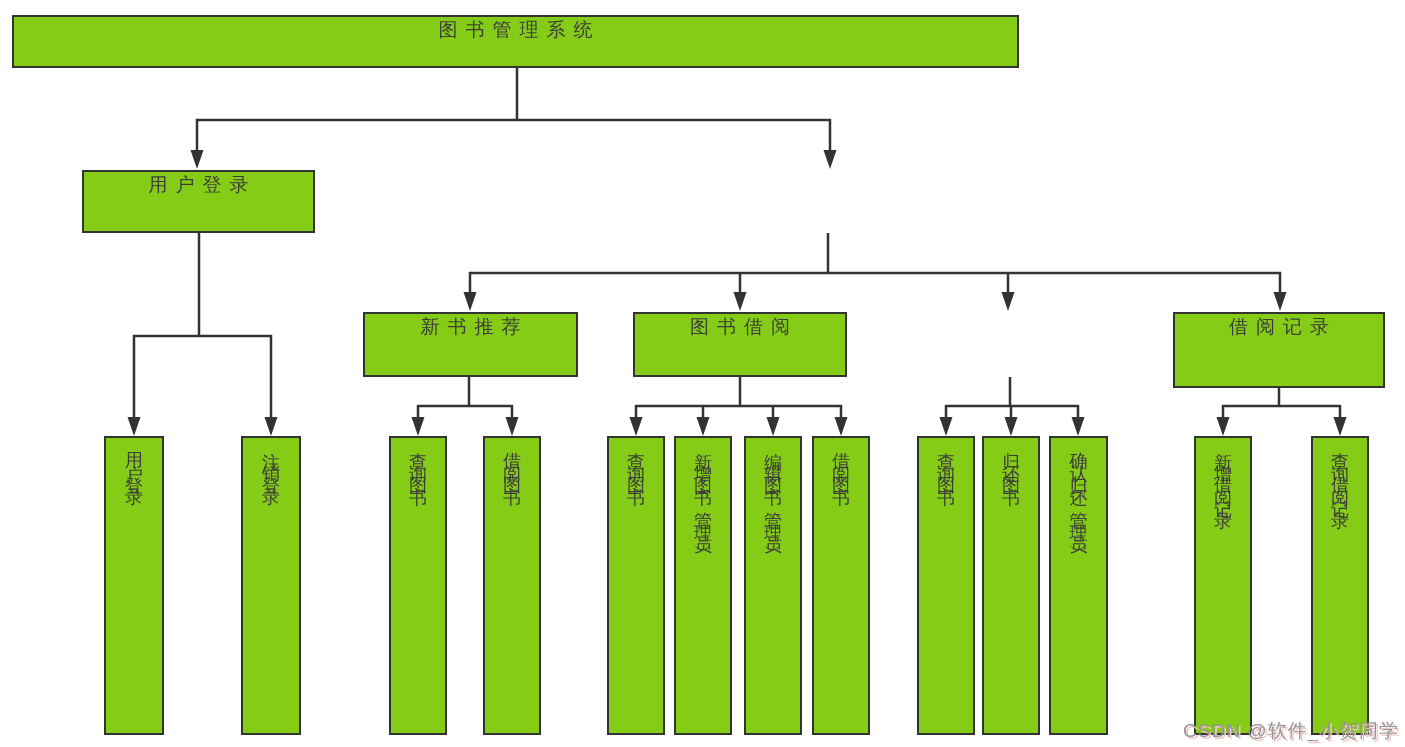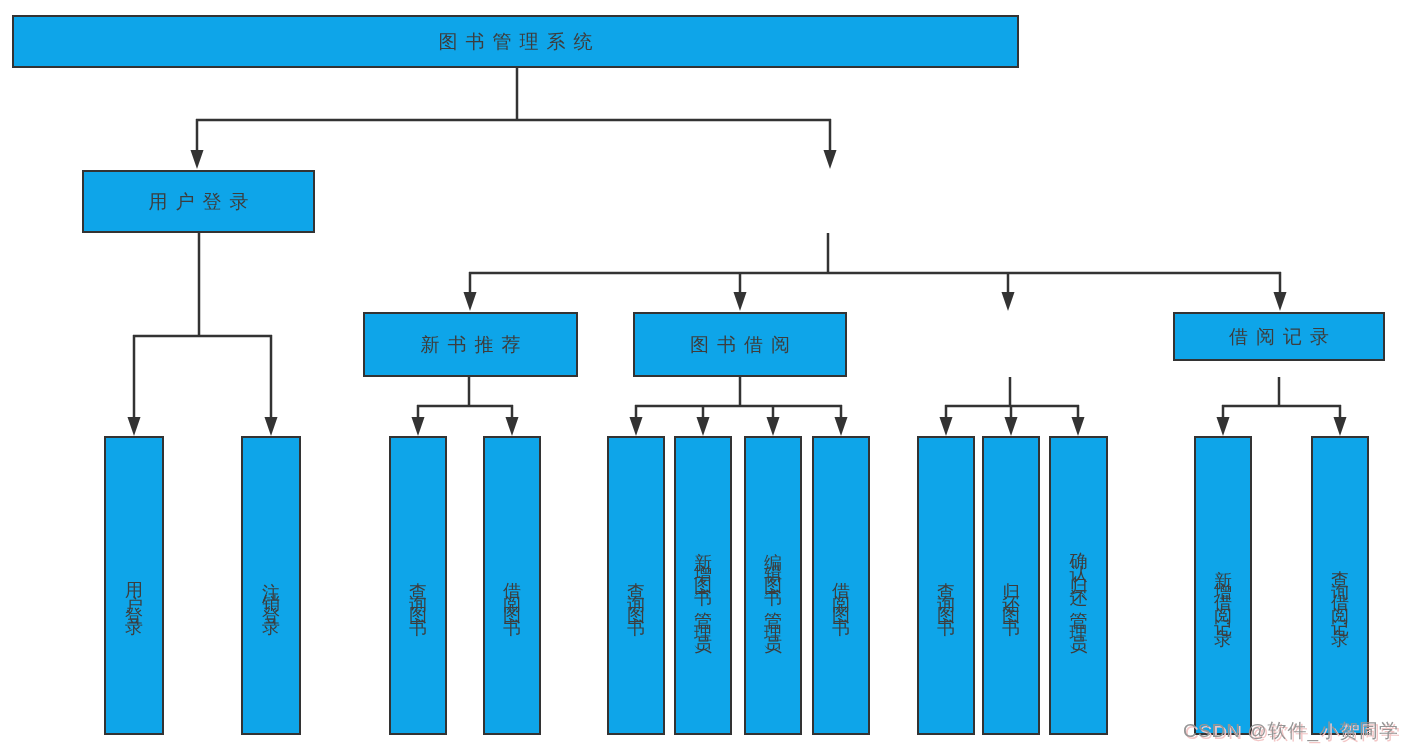--- a/index.html
+++ b/index.html
@@ -7,22 +7,22 @@
     position:relative;width:1405px;height:747px;overflow:hidden;
     background:var(--background,#fff);
     font-family:"Liberation Sans","DejaVu Sans",sans-serif;
   }
   .connectors{position:absolute;left:0;top:0;width:1405px;height:747px;}
   .connectors line{stroke:var(--line,#333);stroke-width:2.5;}
   .connectors polygon{fill:var(--line,#333);}
   .box{
     position:absolute;box-sizing:border-box;
     border:2.5px solid var(--box-border,#333);
-    background:#0ea5e9;color:var(--text,#3d3d3d);
-    display:flex;align-items:center;justify-content:center;
+    background:#84cc16;color:var(--text,#3d3d3d);
+    display:flex;justify-content:center;
   }
   .h .lbl{font-size:19px;letter-spacing:8px;margin-right:-8px;white-space:nowrap;}
   .v .lbl{
     writing-mode:vertical-rl;text-orientation:mixed;
     font-size:18px;letter-spacing:12px;margin-bottom:-12px;
     line-height:1;white-space:nowrap;
   }
   .watermark{
     position:absolute;right:6px;bottom:3px;z-index:5;
     font-size:19px;letter-spacing:1px;
@@ -118,21 +118,21 @@
   <div class="box h" style="left:82px;top:170px;width:233px;height:63px">
     <span class="lbl">用户登录</span>
   </div>
 
   <div class="box h" style="left:363px;top:312px;width:215px;height:65px">
     <span class="lbl">新书推荐</span>
   </div>
   <div class="box h" style="left:633px;top:312px;width:214px;height:65px">
     <span class="lbl">图书借阅</span>
   </div>
-  <div class="box h" style="left:1173px;top:312px;width:212px;height:49px">
+  <div class="box h" style="left:1173px;top:312px;width:212px;height:76px">
     <span class="lbl">借阅记录</span>
   </div>
 
   <div class="box v" style="left:104px;top:436px;width:60px;height:299px">
     <span class="lbl">用户登录</span>
   </div>
   <div class="box v" style="left:241px;top:436px;width:60px;height:299px">
     <span class="lbl">注销登录</span>
   </div>
 

